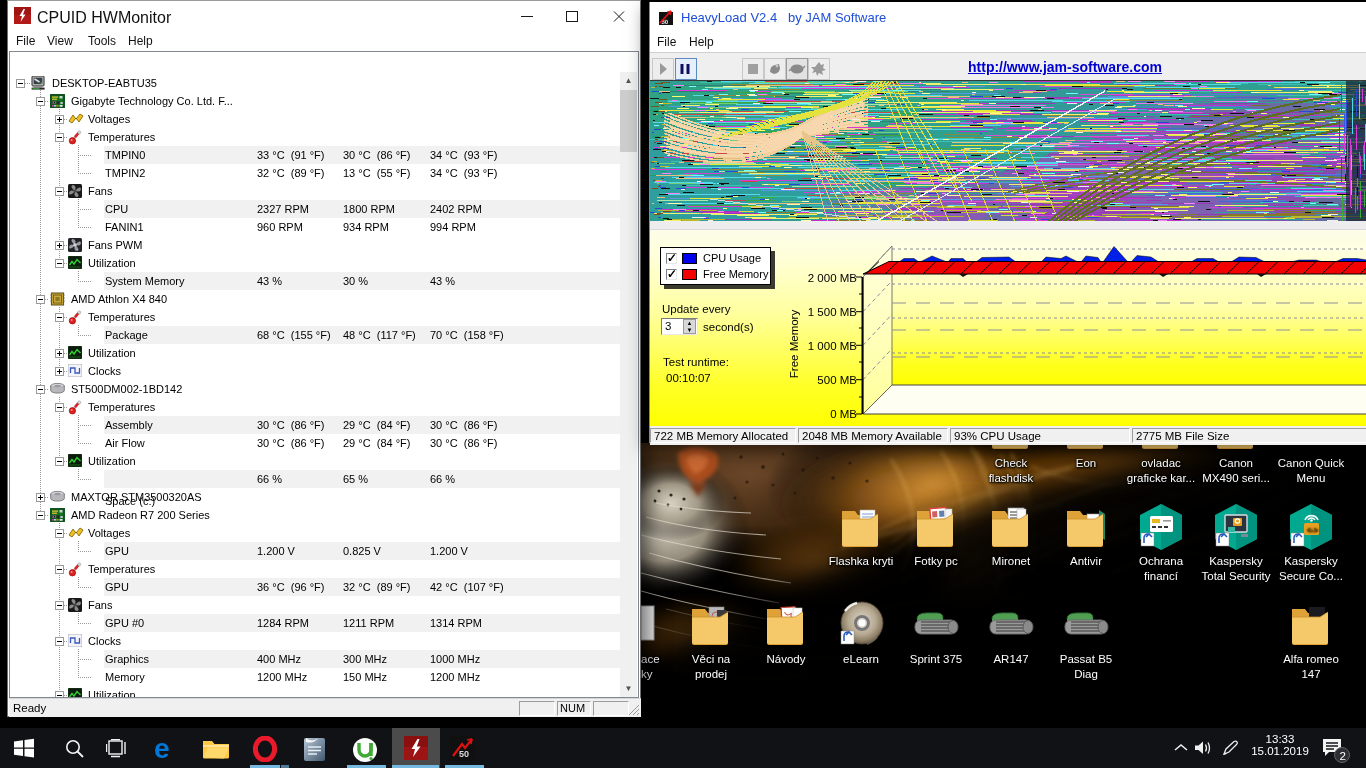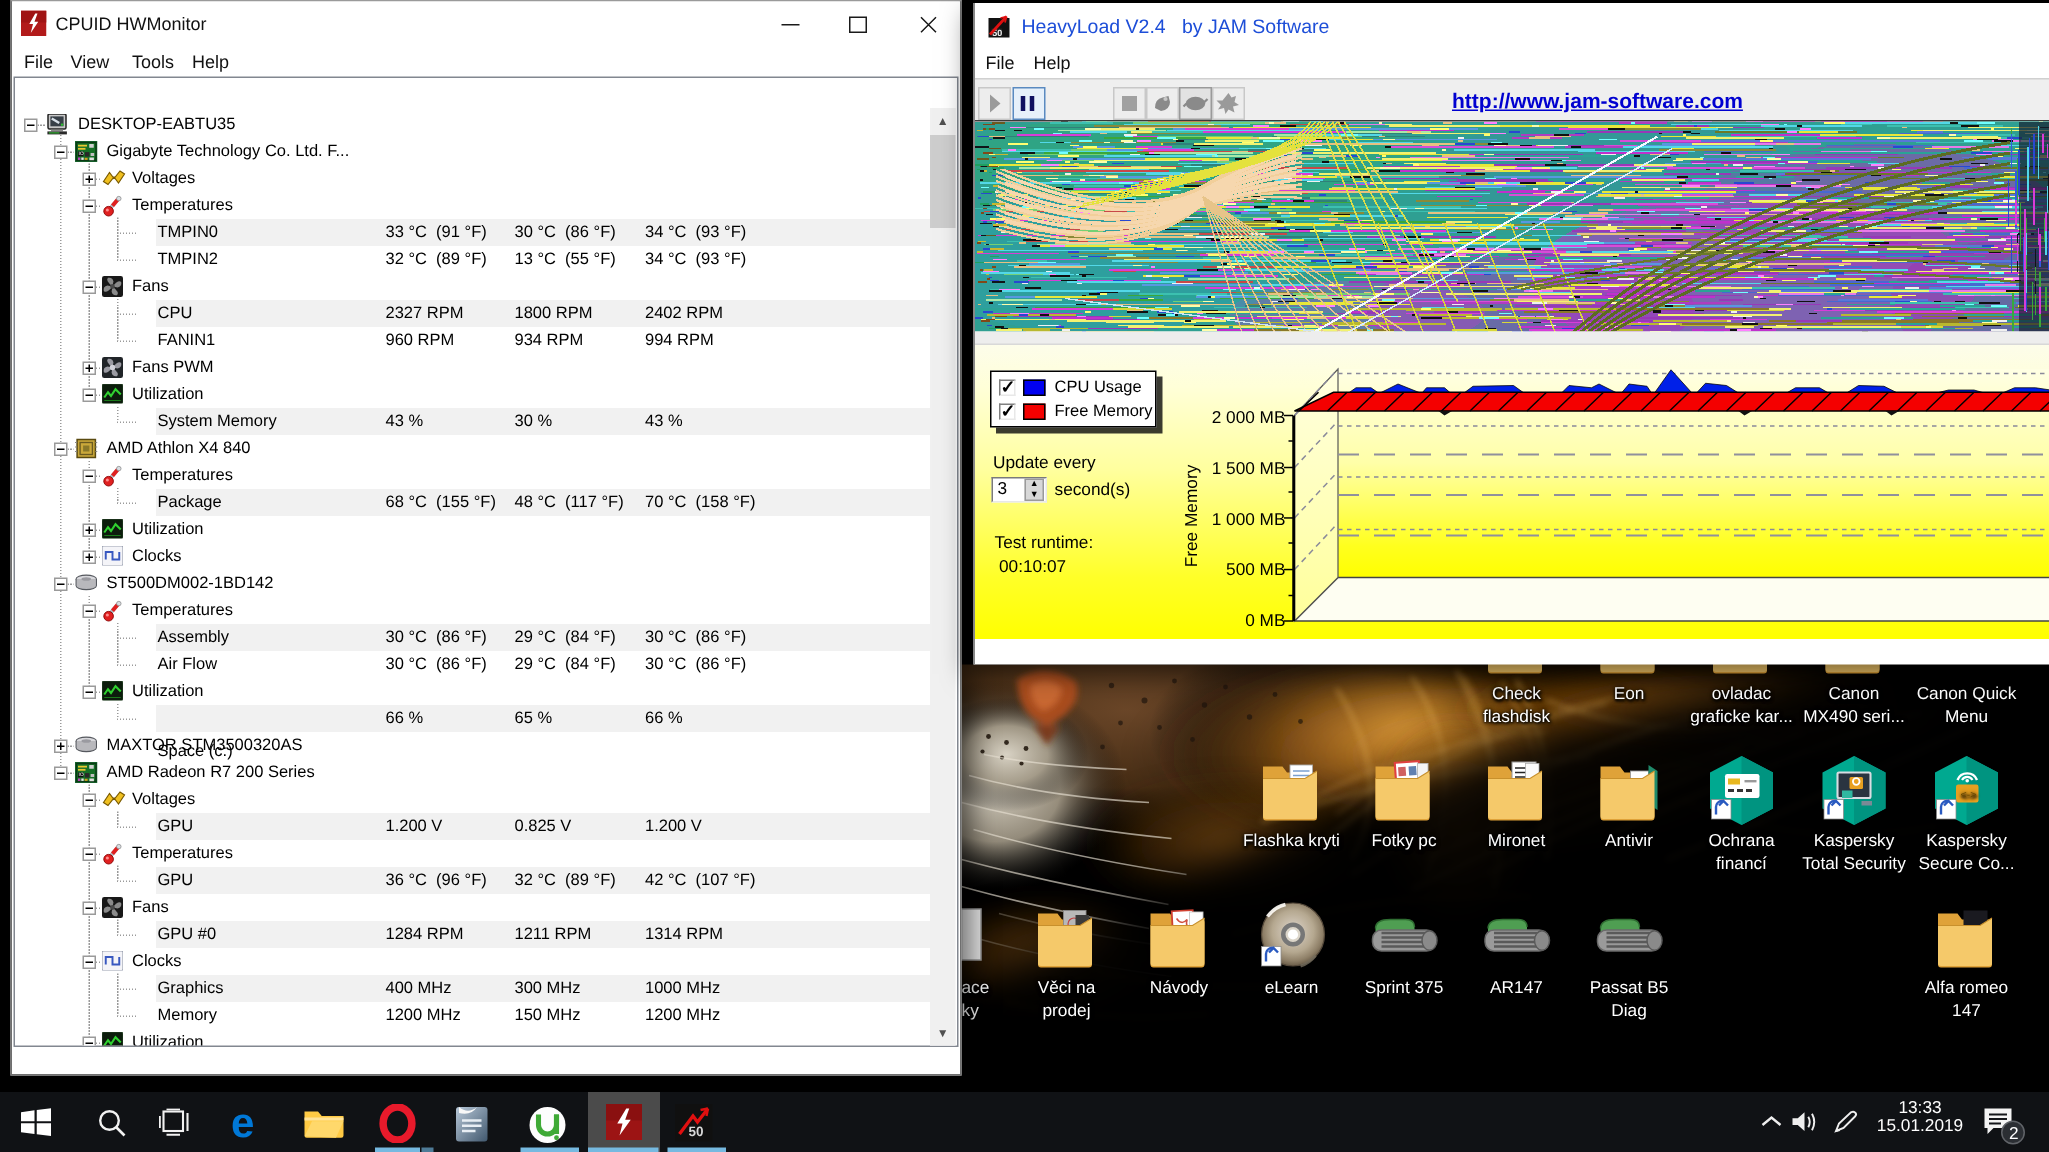--- a/index.html
+++ b/index.html
@@ -1,19 +1,19 @@
 <!DOCTYPE html>
 <html><head><meta charset="utf-8"><style>
 *{margin:0;padding:0;box-sizing:border-box}
 html,body{width:1366px;height:768px;overflow:hidden;background:#000;font-family:"Liberation Sans",sans-serif}
 .abs{position:absolute}
 
 #hwm{position:absolute;left:7px;top:0;width:634px;height:717px;background:#fff;border:1px solid #6f6f6f;border-top-color:#9a9a9a;box-shadow:6px 8px 18px rgba(0,0,0,.55)}
 #hwm .title{position:absolute;left:0;top:0;width:100%;height:30px;background:#fff}
-#hwm .ttxt{position:absolute;left:29px;top:8px;font-size:12px;color:#111}
+#hwm .ttxt{position:absolute;left:29px;top:8px;font-size:16px;color:#111}
 #hwm .menu{position:absolute;left:0;top:30px;width:100%;height:19px;background:#fff;font-size:12px;color:#111}
 #hwm .menu span{position:absolute;top:3px}
 #hwm .lv{position:absolute;left:1px;top:50px;width:630px;height:647px;background:#fff;border:1px solid #828790}
 #hwm .hdr{position:absolute;left:0;top:0;width:628px;height:20px;background:#f3f3f3;border-bottom:1px solid #d5d5d5;font-size:12px;color:#191919}
 #hwm .hdr i{position:absolute;top:0;width:1px;height:20px;background:#cfcfcf}
 #hwm .hdr span{position:absolute;top:3px;font-style:normal}
 #tree{position:absolute;left:0;top:20px;width:615px;height:625px;overflow:hidden;font-size:11px;color:#000}
 #tree .shade{position:absolute;left:94px;width:521px;height:18px;background:#f1f1f1}
 #tree .tl{position:absolute;white-space:pre;height:15px;line-height:15px}
 #tree .dotv{position:absolute;width:1px;background-image:repeating-linear-gradient(to bottom,#9a9a9a 0,#9a9a9a 1px,transparent 1px,transparent 2px)}
@@ -872,20 +872,31 @@
             <path d="M1.5 9 L4 5.5 L6 8 L9 3.5 L12.5 7" fill="none" stroke="#30d030" stroke-width="1.4"></path>
             <path d="M1.5 11 H12.5" stroke="#1a7a1a" stroke-width="0.8"></path>
           </svg></div>
 <div class="tl" style="left:78px;top:616px">Utilization</div>
     </div>
     <div class="sb">
       <div class="ar" style="top:0">▲</div>
       <div class="th"></div>
       <div class="ar" style="bottom:0">▼</div>
     </div>
+  </div>
+  <div class="status">
+    <span style="position:absolute;left:4px;top:3px">Ready</span>
+    <div class="sunk" style="left:510px;width:36px"></div>
+    <div class="sunk" style="left:548px;width:34px">NUM</div>
+    <div class="sunk" style="left:584px;width:36px"></div>
+    <svg class="abs" style="right:1px;bottom:1px" width="14" height="14">
+        <g stroke="#9a9a9a">
+          <path d="M13 3 L3 13 M13 7 L7 13 M13 11 L11 13"></path>
+        </g>
+      </svg>
   </div>
 </div>
 
 <div id="hl">
   <div class="abs" style="left:8px;top:7px;width:17px;height:17px">
     <svg width="17" height="17">
         <rect x="1" y="3" width="14" height="13" fill="#111"></rect>
         <rect x="3" y="10" width="7" height="5" fill="#222"></rect>
         <text x="3.5" y="15" font-size="6" fill="#eee" font-family="Liberation Sans" font-weight="bold">50</text>
         <path d="M2 14 L13 2" stroke="#e01010" stroke-width="1.8"></path>
@@ -3265,20 +3276,26 @@
     </div>
     <div class="ctext" style="left:12px;top:82px">Update every</div>
     <div id="spin" style="top:97px">
         <span style="position:absolute;left:3px;top:1px">3</span>
         <div class="ud">▲<br>▼</div>
       </div>
     <div class="ctext" style="left:53px;top:100px">second(s)</div>
     <div class="ctext" style="left:13px;top:135px">Test runtime:</div>
     <div class="ctext" style="left:16px;top:151px">00:10:07</div>
   </div>
+  <div class="status">
+    <div class="p" style="left:0;width:146px">722 MB Memory Allocated</div>
+    <div class="p" style="left:148px;width:150px">2048 MB Memory Available</div>
+    <div class="p" style="left:300px;width:180px">93% CPU Usage</div>
+    <div class="p" style="left:482px;width:235px">2775 MB File Size</div>
+  </div>
 </div>
 
 <div id="bar">
   <svg class="abs" style="left:13px;top:9px" width="22" height="22">
       <g fill="#fff">
         <path d="M1 4.5 L10 3.2 V10.5 H1 Z"></path>
         <path d="M11.5 3 L21 1.8 V10.5 H11.5 Z"></path>
         <path d="M1 11.8 H10 V19 L1 17.8 Z"></path>
         <path d="M11.5 11.8 H21 V20.4 L11.5 19.2 Z"></path>
       </g>

